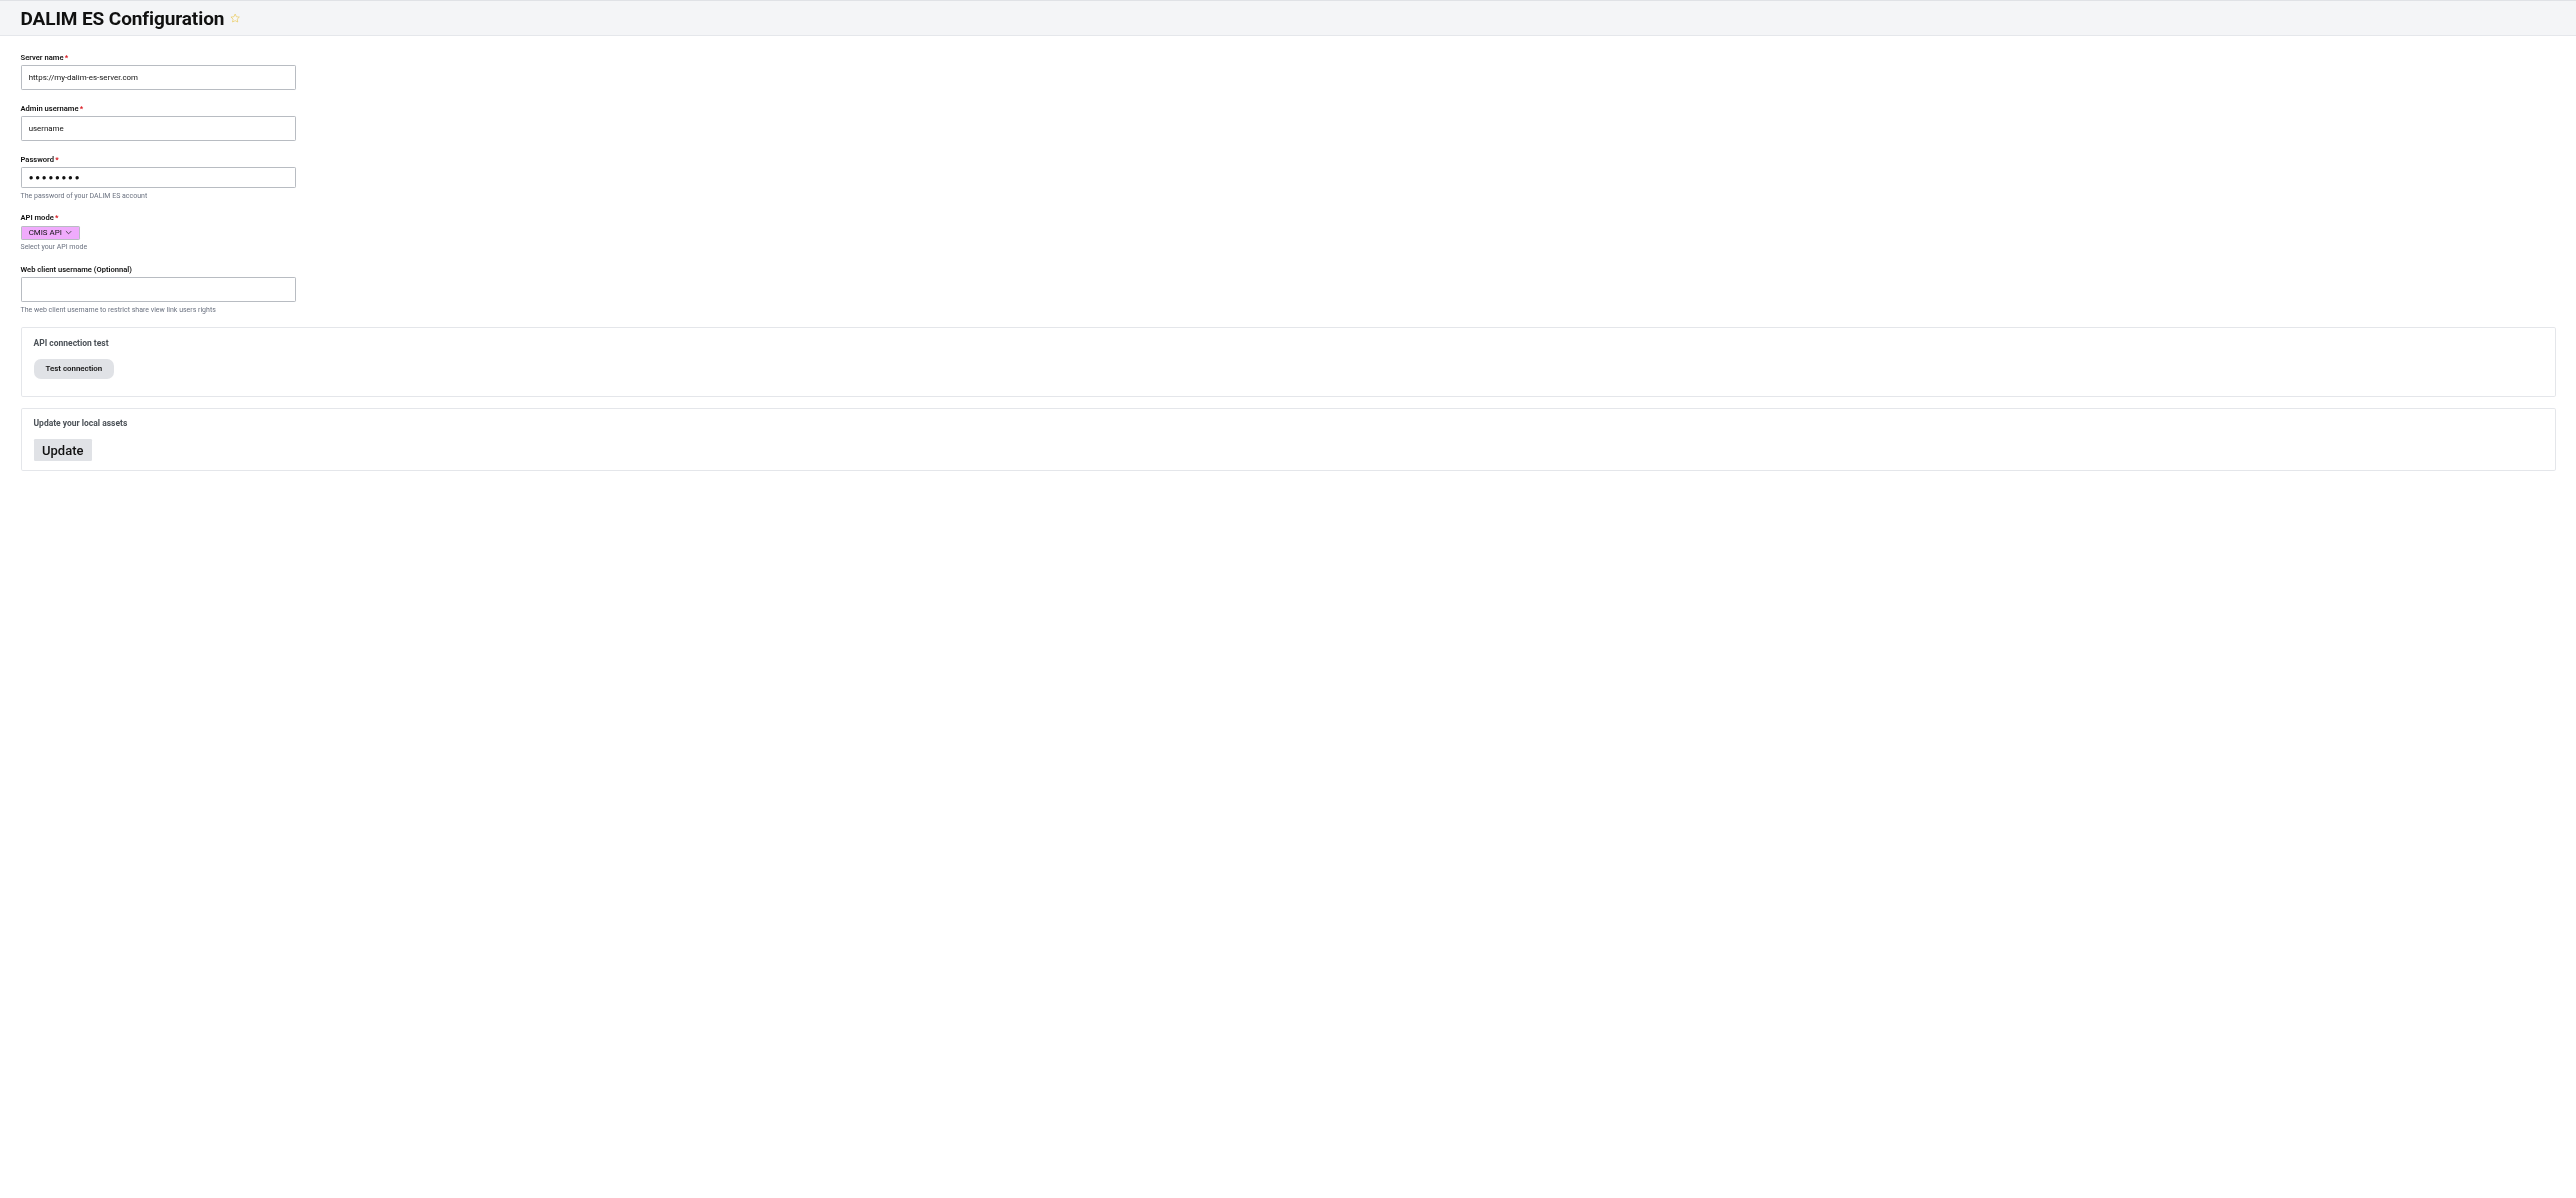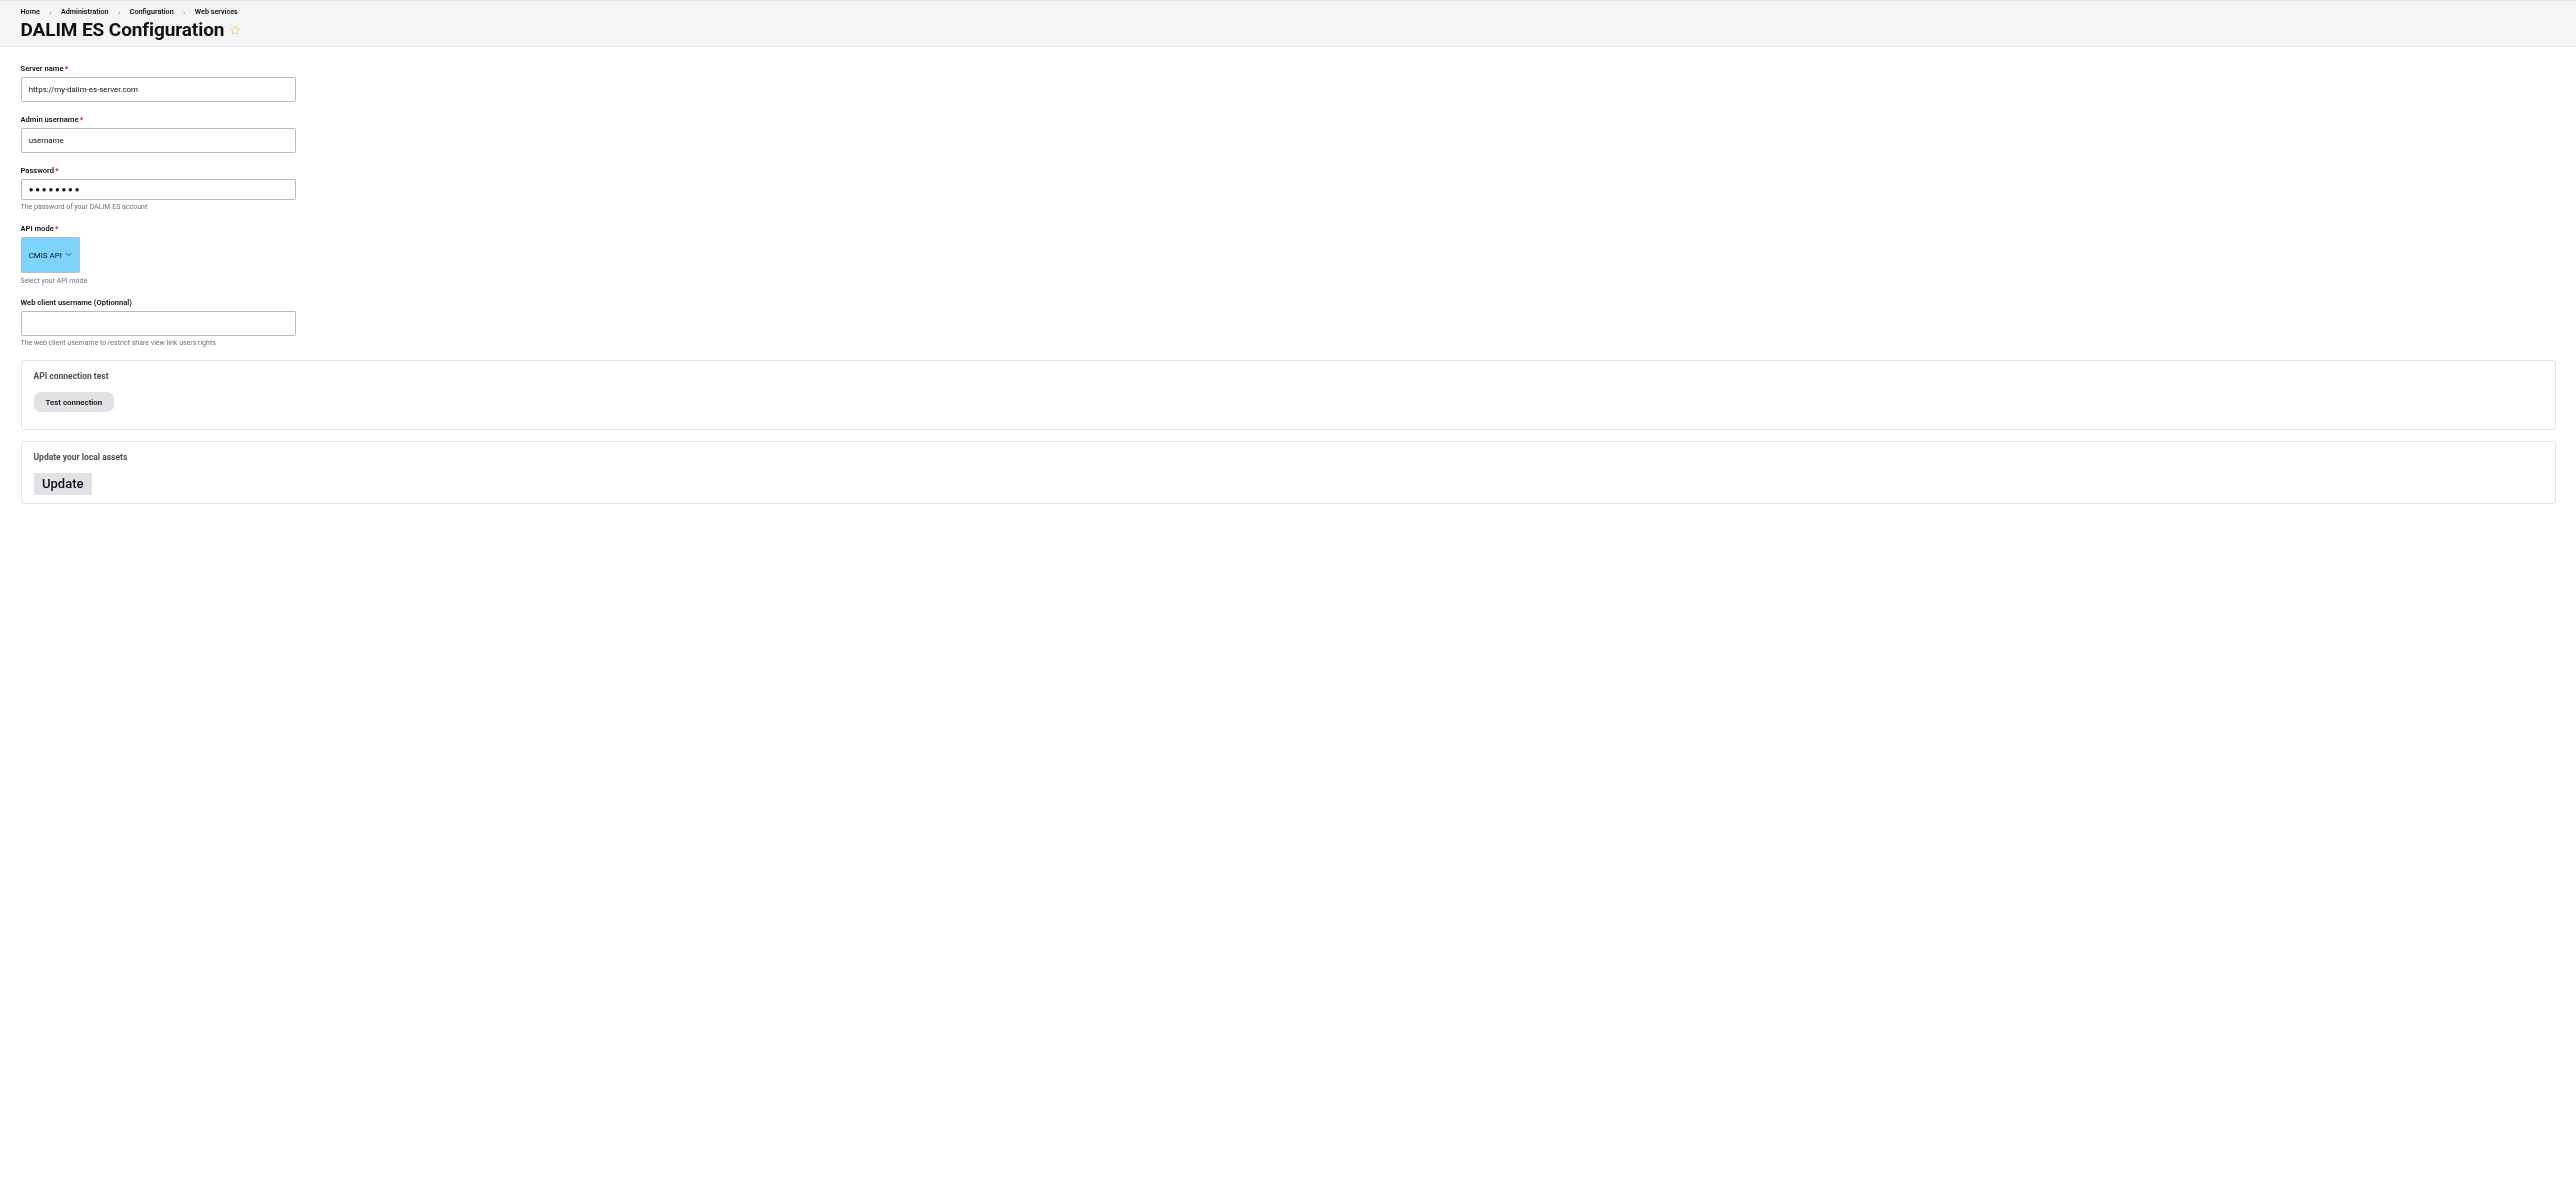--- a/index.html
+++ b/index.html
@@ -89,25 +89,25 @@
       border-radius: 1.2px;
       display: flex;
       align-items: center;
       letter-spacing: 1.8px;
       font-weight: 700;
     }
     .select-box {
       display: inline-flex;
       align-items: center;
       gap: 3.6px;
-      height: 36px;
+      height: 14px;
       padding: 0 6px 0 7.2px;
       border: 0.6px solid #b8bcc2;
       border-radius: 1.2px;
-      background: #7dd3fc;
+      background: #f0abfc;
       font-size: 7.9px;
       cursor: pointer;
       user-select: none;
       justify-content: flex-end;
     }
     .select-box svg {
       width: 7.2px;
       height: 7.2px;
     }
     .help-text {
@@ -152,29 +152,20 @@
       font-family: inherit;
     }
     .panel-update {
       padding-bottom: 8.5px;
     }
   </style>
 </head>
 <body>
 
 <div class="header-bar">
-  <nav class="breadcrumb">
-    <span class="breadcrumb-item">Home</span>
-    <span class="sep">›</span>
-    <span class="breadcrumb-item">Administration</span>
-    <span class="sep">›</span>
-    <span class="breadcrumb-item">Configuration</span>
-    <span class="sep">›</span>
-    <span class="breadcrumb-item">Web services</span>
-  </nav>
   <div class="title-row">
     <h1 class="page-title">DALIM ES Configuration</h1>
     <span class="star-icon">
       <svg viewBox="0 0 24 24">
           <path d="M12 2.5l2.9 6.3 6.9.7-5.1 4.7 1.4 6.8L12 17.8 5.9 21l1.4-6.8L2.2 9.5l6.9-.7L12 2.5z" fill="#f7f8fa" stroke="#e7c243" stroke-width="1.4"></path>
         </svg>
     </span>
   </div>
 </div>
 

